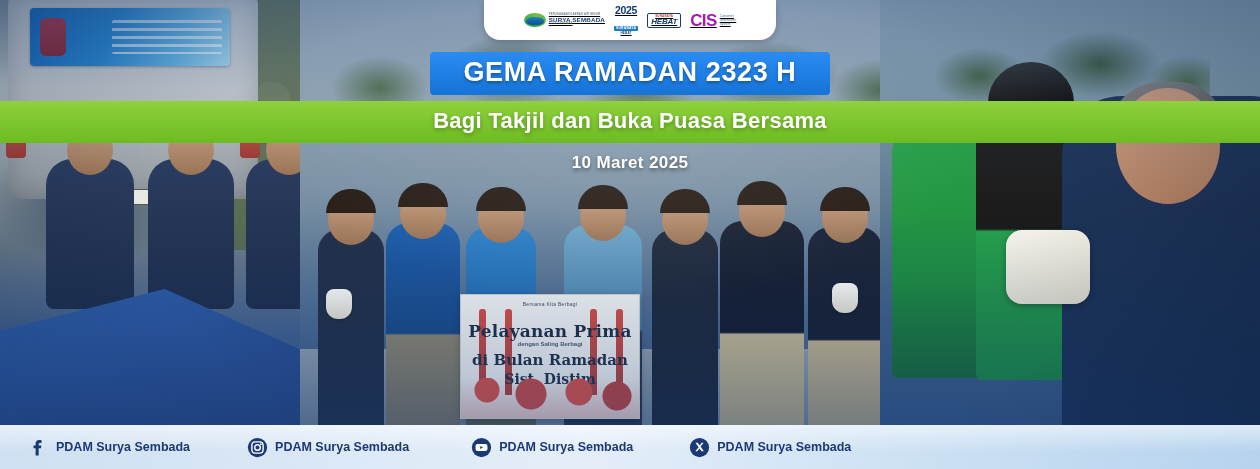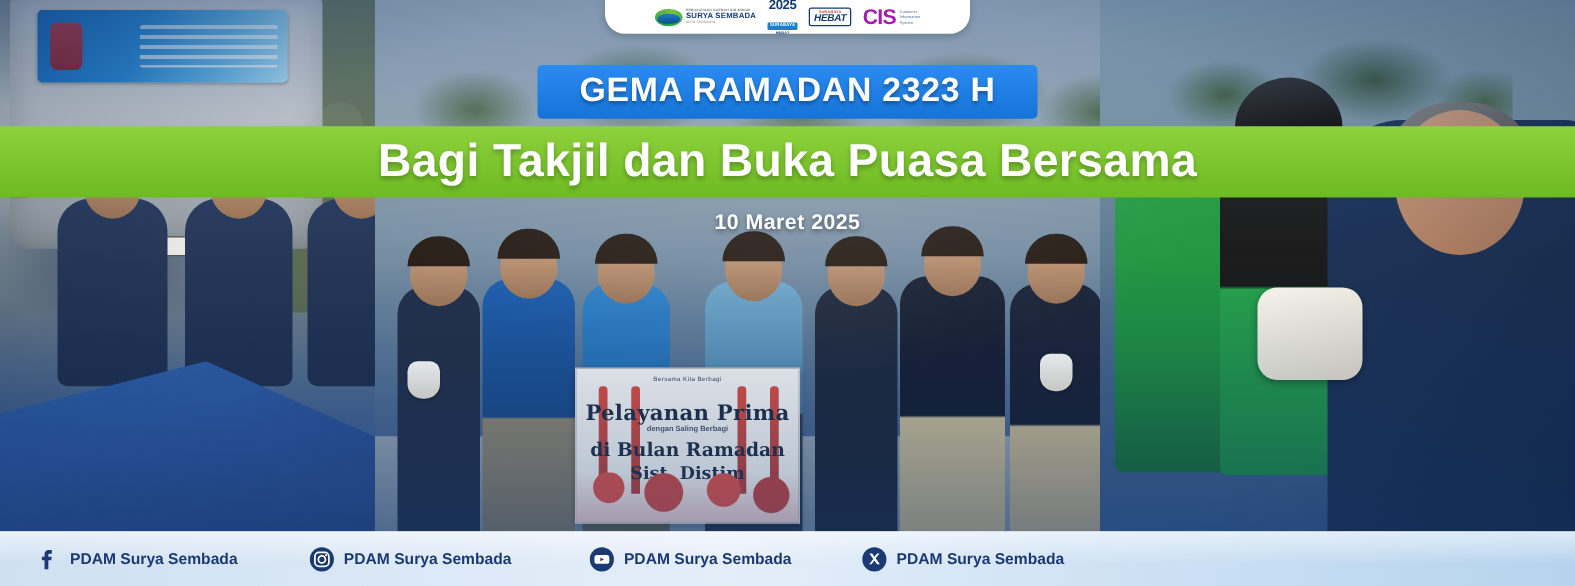--- a/index.html
+++ b/index.html
@@ -166,26 +166,27 @@
       linear-gradient(180deg, rgba(18,58,120,.30) 0%, rgba(18,58,120,.05) 22%, rgba(18,58,120,.00) 45%, rgba(26,74,150,.22) 78%, rgba(26,74,150,.40) 100%),
       radial-gradient(ellipse 520px 260px at 630px 120px, rgba(255,255,255,.10), transparent 70%);
     pointer-events:none;
   }
   .vig{position:absolute;inset:0;pointer-events:none;
     background:radial-gradient(ellipse 900px 420px at 630px 230px, transparent 55%, rgba(10,30,60,.30) 100%);}
 
   
   .logobar{
     position:absolute;left:50%;transform:translateX(-50%);top:0;
-    height:27px;width:292px;
+    height:40px;width:292px;
     background:#ffffff;
     border-radius:0 0 16px 16px;
     display:flex;align-items:center;justify-content:center;gap:9px;
     box-shadow:0 2px 7px rgba(0,0,0,.22);
     padding:0 10px;
+    text-decoration:underline;
   }
   .logo-ss{display:flex;align-items:center;gap:3px;}
   .ss-mark{width:22px;height:14px;border-radius:50%;
     background:conic-gradient(from 200deg,#1d9e4b,#7ec242,#1d9e4b);
     position:relative;overflow:hidden;}
   .ss-mark:after{content:"";position:absolute;left:2px;top:4px;width:18px;height:8px;border-radius:50% 50% 40% 40%;
     background:linear-gradient(180deg,#1f7ec4,#0e4f8c);}
   .ss-txt{line-height:1;}
   .ss-top{font-size:2.6px;color:#6d7a86;letter-spacing:.25px;white-space:nowrap;font-weight:700;}
   .ss-main{font-size:6.2px;font-weight:700;color:#123b72;letter-spacing:.2px;white-space:nowrap;}
@@ -207,21 +208,21 @@
     display:inline-block;
     background:linear-gradient(180deg,#2a8bf0,#1673d8);
     color:#fff;font-weight:700;font-size:27px;letter-spacing:.6px;
     padding:7px 34px 9px;border-radius:4px;
     text-shadow:0 2px 3px rgba(0,0,0,.30);
     line-height:1;
   }
   .title-green{
     display:block;margin-top:6px;
     background:linear-gradient(180deg,#8ed13c,#6dbb22);
-    color:#fff;font-weight:700;font-size:37px;letter-spacing:.3px;
+    color:#fff;font-weight:700;font-size:22px;letter-spacing:.3px;
     padding:9px 0 11px;
     text-shadow:0 2px 4px rgba(0,0,0,.28);
     line-height:1;
   }
   .title-date{
     display:block;margin-top:10px;color:#fff;font-weight:700;font-size:17px;
     letter-spacing:.4px;text-shadow:0 2px 4px rgba(0,0,0,.45);
   }
 
   

